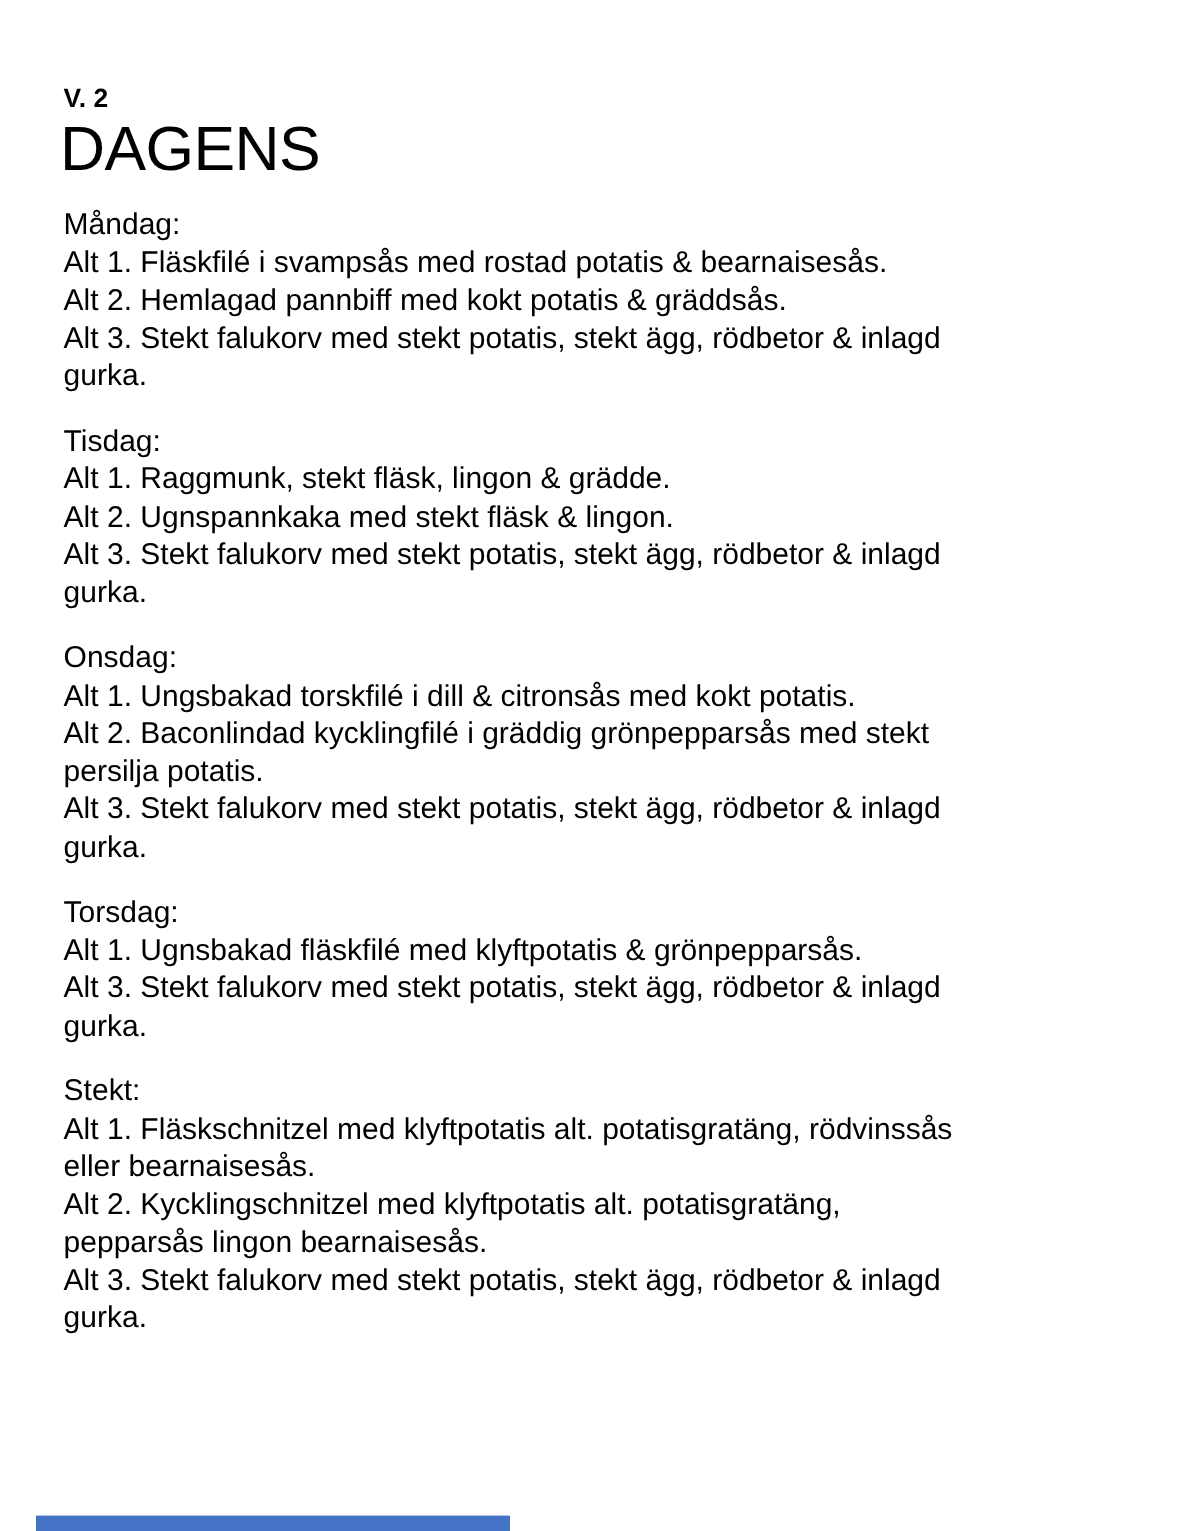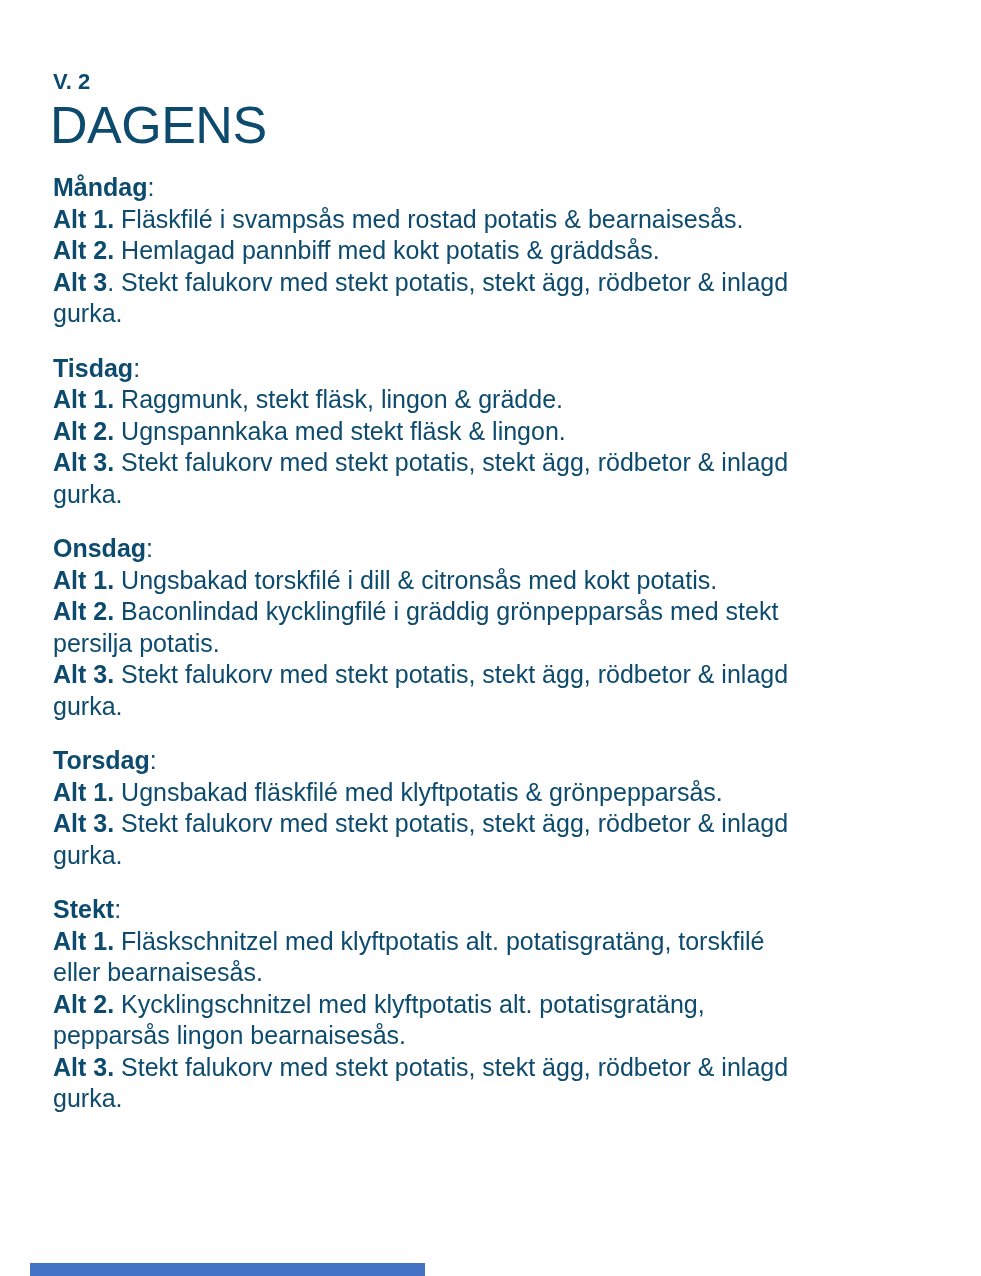--- a/index.html
+++ b/index.html
@@ -29,38 +29,38 @@
     line-height: 1.08;
     margin: 3px 0 19px -3px;
     letter-spacing: -0.5px;
   }
   .day-block { margin: 0; }
   .day-block + .day-block { margin-top: 23px; }
   .day-heading {
     font-size: 25px;
     line-height: 31.5px;
   }
-  .bold { font-weight: bold; }
+  .bold { font-weight: normal; }
   .menu-item {
     font-size: 25px;
     line-height: 31.5px;
   }
   .item-text { white-space: pre-wrap; }
   .bottom-bar {
     position: absolute;
     left: 30px;
     bottom: 0;
     width: 395px;
     height: 13px;
   }
 </style>
 </head>
 <body>
 
-<div class="page" style="background: rgb(255, 255, 255); color: #0c4a6e;">
+<div class="page" style="background: rgb(255, 255, 255); color: #000000;">
   <div class="content">
     <div class="week-label">V. 2</div>
     <div class="doc-title">DAGENS</div>
     <div>
   <section class="day-block">
     <div class="day-heading">
       <span class="bold">Måndag</span><span>:</span>
     </div>
 
   <div class="menu-item">
@@ -123,21 +123,21 @@
 gurka.</span>
     </div>
         </section>
 
   <section class="day-block">
     <div class="day-heading">
       <span class="bold">Stekt</span><span>:</span>
     </div>
 
   <div class="menu-item">
-      <span class="bold">Alt 1.</span><span class="item-text"> Fläskschnitzel med klyftpotatis alt. potatisgratäng, torskfilé
+      <span class="bold">Alt 1.</span><span class="item-text"> Fläskschnitzel med klyftpotatis alt. potatisgratäng, rödvinssås
 eller bearnaisesås.</span>
     </div>
           <div class="menu-item">
       <span class="bold">Alt 2.</span><span class="item-text"> Kycklingschnitzel med klyftpotatis alt. potatisgratäng,
 pepparsås lingon bearnaisesås.</span>
     </div>
           <div class="menu-item">
       <span class="bold">Alt 3.</span><span class="item-text"> Stekt falukorv med stekt potatis, stekt ägg, rödbetor &amp; inlagd
 gurka.</span>
     </div>

